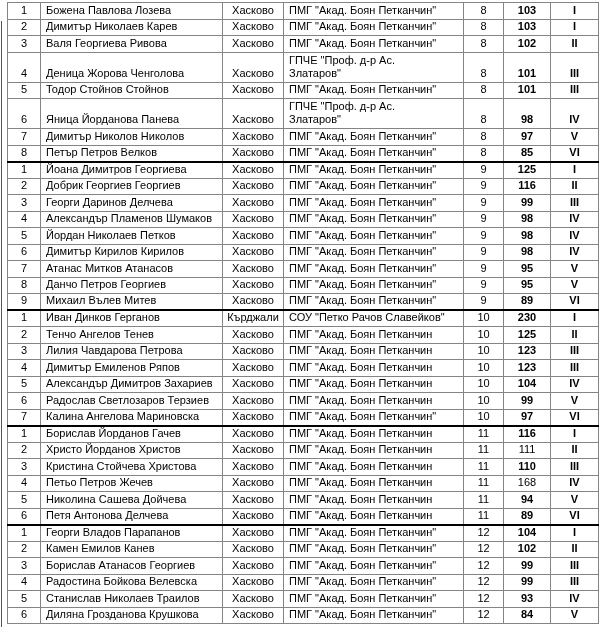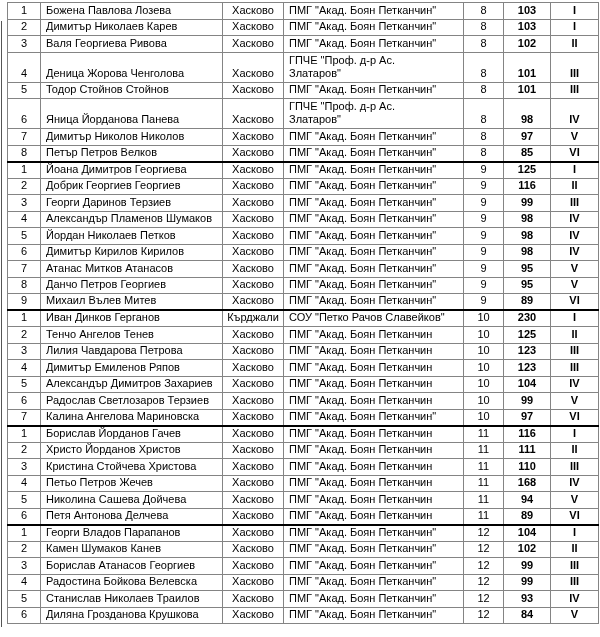--- a/index.html
+++ b/index.html
@@ -22,21 +22,21 @@
     vertical-align:bottom;
     padding:0 2px 2px 2px;
     overflow:hidden;white-space:nowrap;
   }
   tr{height:16.5px;}
   tr.tall{height:30px;}
   tr.sec-start td{border-top:2px solid #000;}
   td.c{text-align:center;}
   td.l{text-align:left;padding-left:5px;}
   td.score,td.rank{font-weight:bold;}
-  td.score.plain{font-weight:bold;}
+  td.score.plain{font-weight:normal;}
   .wrap{display:block;white-space:normal;max-width:130px;}
 </style>
 </head>
 <body>
 
 <div class="page">
   <div class="left-stub"></div>
   <table class="results">
     <colgroup>
       <col style="width:33px">
@@ -137,21 +137,21 @@
           <td class="c">2</td>
           <td class="l">Добрик Георгиев Георгиев</td>
           <td class="c">Хасково</td>
           <td class="l"><span>ПМГ "Акад. Боян Петканчин"</span></td>
           <td class="c">9</td>
           <td class="c score">116</td>
           <td class="c rank">II</td>
         </tr>
         <tr>
           <td class="c">3</td>
-          <td class="l">Георги Даринов Терзиев</td>
+          <td class="l">Георги Даринов Делчева</td>
           <td class="c">Хасково</td>
           <td class="l"><span>ПМГ "Акад. Боян Петканчин"</span></td>
           <td class="c">9</td>
           <td class="c score">99</td>
           <td class="c rank">III</td>
         </tr>
         <tr>
           <td class="c">4</td>
           <td class="l">Александър Пламенов Шумаков</td>
           <td class="c">Хасково</td>
@@ -326,21 +326,21 @@
           <td class="c">1</td>
           <td class="l">Георги Владов Парапанов</td>
           <td class="c">Хасково</td>
           <td class="l"><span>ПМГ "Акад. Боян Петканчин"</span></td>
           <td class="c">12</td>
           <td class="c score">104</td>
           <td class="c rank">I</td>
         </tr>
         <tr>
           <td class="c">2</td>
-          <td class="l">Камен Шумаков Канев</td>
+          <td class="l">Камен Емилов Канев</td>
           <td class="c">Хасково</td>
           <td class="l"><span>ПМГ "Акад. Боян Петканчин"</span></td>
           <td class="c">12</td>
           <td class="c score">102</td>
           <td class="c rank">II</td>
         </tr>
         <tr>
           <td class="c">3</td>
           <td class="l">Борислав Атанасов Георгиев</td>
           <td class="c">Хасково</td>

